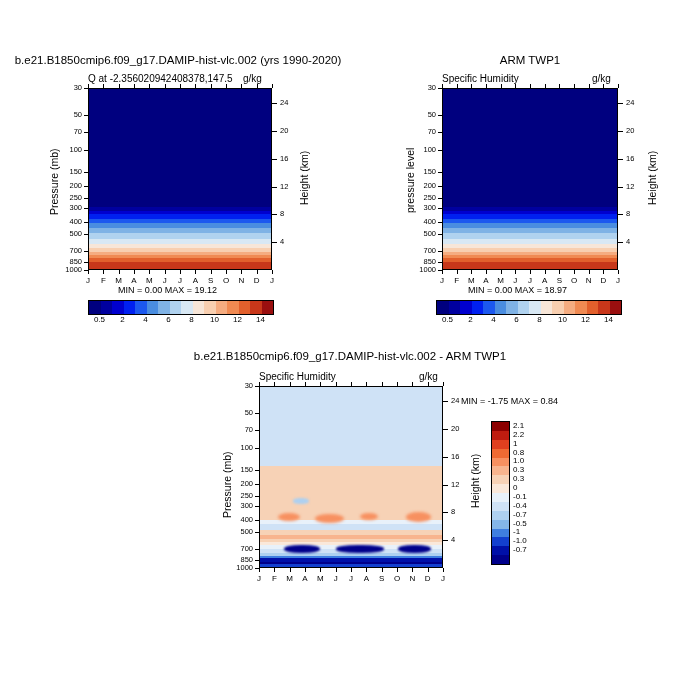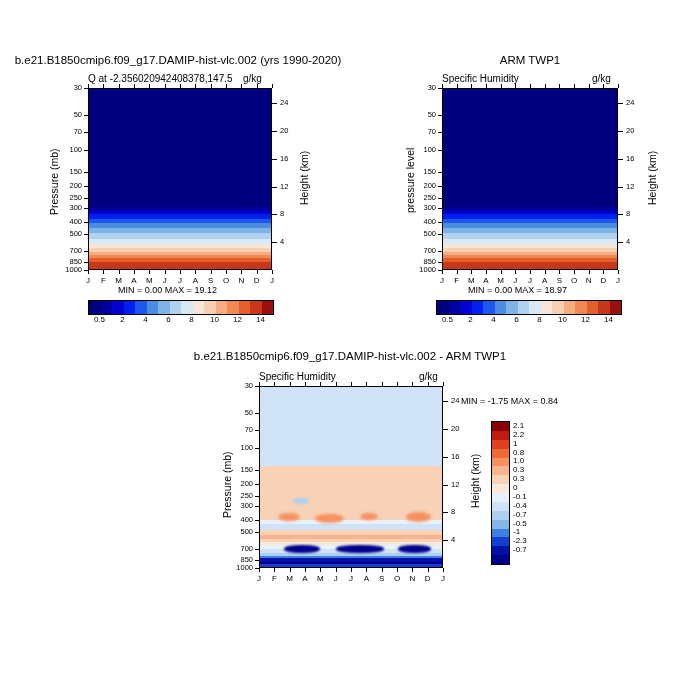--- a/index.html
+++ b/index.html
@@ -498,16 +498,16 @@
       <div class="vcbar-lab" style="left: 513px; top: 447.5px;">0.8</div>
       <div class="vcbar-lab" style="left: 513px; top: 456.375px;">1.0</div>
       <div class="vcbar-lab" style="left: 513px; top: 465.25px;">0.3</div>
       <div class="vcbar-lab" style="left: 513px; top: 474.125px;">0.3</div>
       <div class="vcbar-lab" style="left: 513px; top: 483px;">0</div>
       <div class="vcbar-lab" style="left: 513px; top: 491.875px;">-0.1</div>
       <div class="vcbar-lab" style="left: 513px; top: 500.75px;">-0.4</div>
       <div class="vcbar-lab" style="left: 513px; top: 509.625px;">-0.7</div>
       <div class="vcbar-lab" style="left: 513px; top: 518.5px;">-0.5</div>
       <div class="vcbar-lab" style="left: 513px; top: 527.375px;">-1</div>
-      <div class="vcbar-lab" style="left: 513px; top: 536.25px;">-2.3</div>
+      <div class="vcbar-lab" style="left: 513px; top: 536.25px;">-1.0</div>
       <div class="vcbar-lab" style="left: 513px; top: 545.125px;">-0.7</div>
     </div>
 </div>
 
 </body></html>

